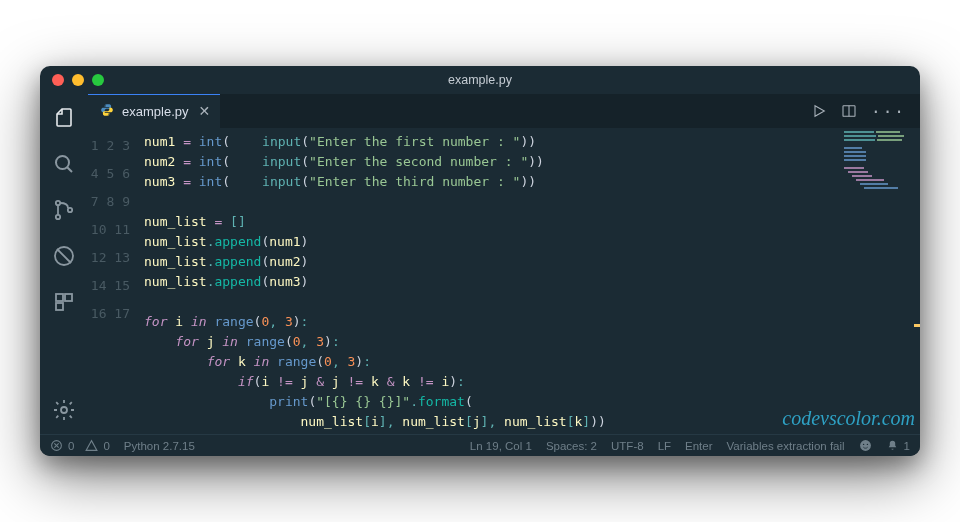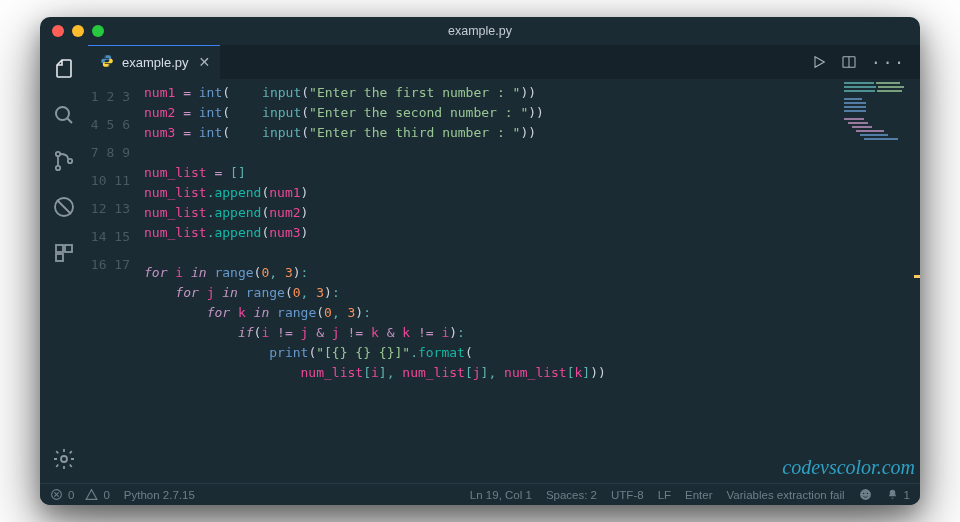--- a/index.html
+++ b/index.html
@@ -7,21 +7,21 @@
   width: 960px;
   height: 522px;
   background: #fff;
   font-family: "SF Mono", Menlo, Monaco, Consolas, monospace;
   display: flex;
   align-items: center;
   justify-content: center;
 }
 .window {
   width: 880px;
-  height: 488px;
+  height: 390px;
   background: #1b2b34;
   border-radius: 10px;
   box-shadow: 0 20px 60px rgba(0,0,0,.5), 0 10px 25px rgba(0,0,0,.35);
   display: flex;
   flex-direction: column;
   overflow: hidden;
   position: relative;
 }
 .titlebar {
   height: 28px;
@@ -157,21 +157,21 @@
 }
 .ov-mark {
   position: absolute;
   right: 0;
   width: 6px;
   height: 3px;
   background: #fac863;
 }
 
 
-.tok-var   { color: #ec4899; margin-top: 7px; }
+.tok-var   { color: #fef9c3; margin-top: 7px; }
 .tok-op    { color: #c594c5; }
 .tok-kw    { color: #c594c5; font-style: italic; }
 .tok-builtin { color: #6699cc; }
 .tok-call  { color: #5fb3b3; margin-left: 32px; }
 .tok-str   { color: #99c794; }
 .tok-num   { color: #f99157; }
 .tok-punct { color: #5fb3b3; }
 .tok-paren { color: #cdd3de; }
 .tok-prop  { color: #14b8a6; }
 

